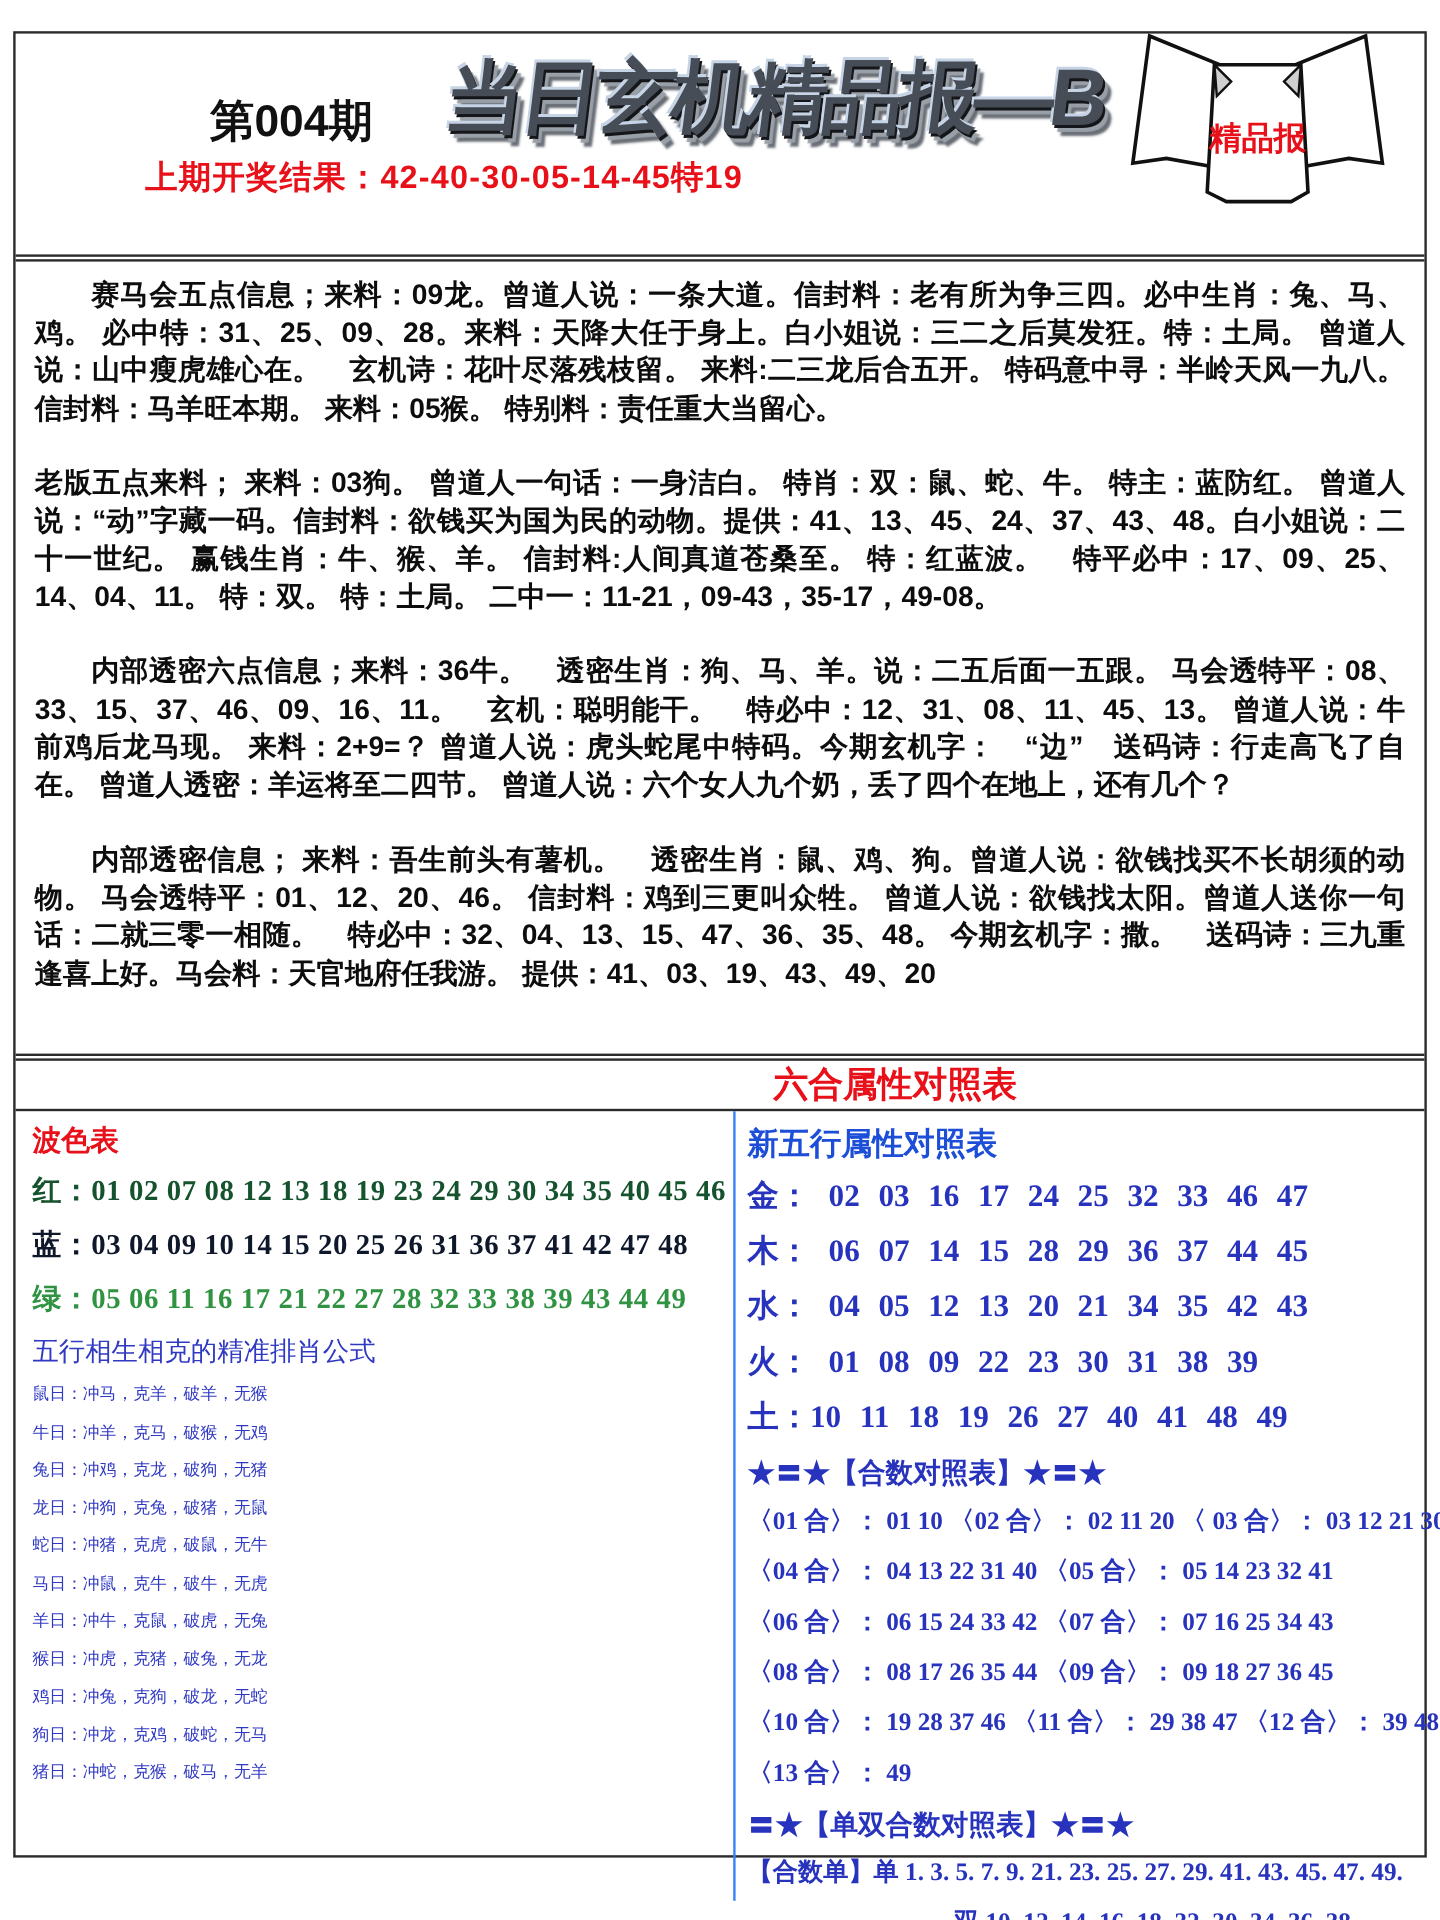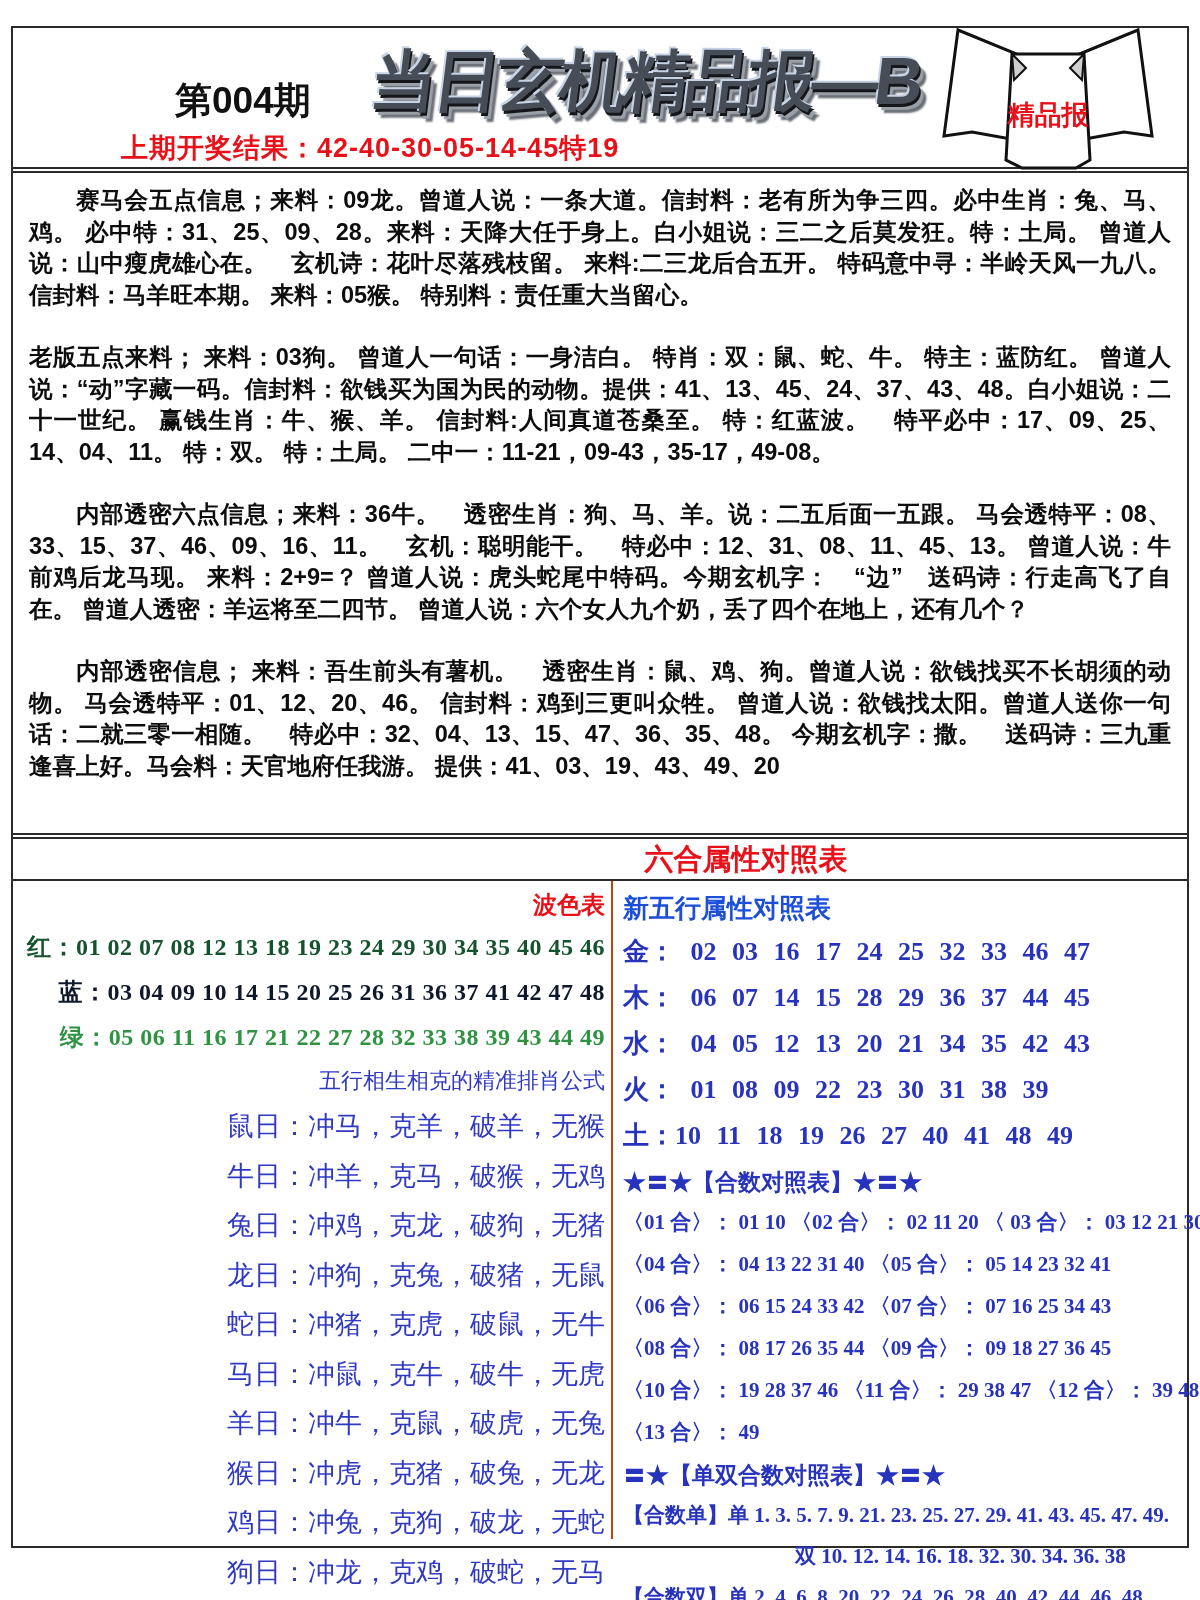--- a/index.html
+++ b/index.html
@@ -1,51 +1,51 @@
 <!DOCTYPE html>
 <html><head>
 <meta charset="utf-8">
 <style>
   * { margin:0; padding:0; box-sizing:border-box; }
   html,body { width:1200px; height:1600px; background:#fdfdfd; font-family:"Liberation Sans", sans-serif; }
   .page { position:absolute; left:0; top:0; width:1200px; height:1600px; background:#fff; overflow:hidden; }
   .frame { position:absolute; left:11px; top:26px; width:1178px; height:1522px; border:2px solid #2b2b2b; background:#fff; }
 
   
-  .hdr { position:relative; width:100%; height:139px; }
+  .hdr { position:relative; width:100%; height:184px; }
   .issue { position:absolute; left:162px; top:48px; font-size:37px; font-weight:bold; color:#111; }
   .title3d { position:absolute; left:358px; top:8px; font-size:67px; font-weight:900; letter-spacing:-4px;
              color:#474d56; transform:skewX(-7deg);
              text-shadow:-2px -2px 0 #c6d4e6, 2px 3px 0 #141619, 5px 6px 1px #9aa0a8, 8px 9px 2px #686d75;
              white-space:nowrap; }
   .lastres { position:absolute; left:108px; top:102px; font-size:27px; font-weight:bold; color:#e8111a; letter-spacing:1px; }
   .ribbon { position:absolute; left:915px; top:-6px; width:240px; height:150px; }
   .ribbon text { font-size:27px; font-weight:bold; fill:#e8111a; }
 
   .dline { border-top:2px solid #2b2b2b; border-bottom:2px solid #2b2b2b; height:6px; }
 
   
   .tips { position:relative; width:100%; height:660px; padding:12px 16px 0 16px;border-radius:16px; }
   .tips p { font-size:23.5px; font-weight:bold; color:#0d0d0d; line-height:31.5px; text-align:justify; margin-bottom:31px; }
   .tips p.ind { text-indent:2em; }
 
   
   .attr-title-row { height:40px; text-align:center; padding-left:292px; }
   .attr-title-row span { font-size:29px; font-weight:bold; color:#e8111a; line-height:40px; }
   .cols { display:flex; width:100%; height:660px; border-top:2px solid #2b2b2b; }
-  .colL { width:612px; border-right:2px solid #c2410c; padding:8px 6px 0 14px;text-align:right; }
+  .colL { width:612px; border-right:2px solid #3b82f6; padding:8px 6px 0 14px; }
   .colR { flex:1; padding:6px 4px 0 10px; }
 
   .bose-title { font-size:24px; font-weight:bold; color:#e8111a; margin-bottom:10px; }
   .numrow { font-family:"Liberation Serif", serif; font-size:24px; font-weight:bold; white-space:nowrap; margin-bottom:13px; letter-spacing:0.5px; }
   .c-red { color:#14532d; }
   .c-blue { color:#0f172a; }
   .c-green { color:#2f9342; }
   .formula-title { font-size:22px; color:#3039c2; margin:6px 0 12px 0; }
-  .zline { font-size:27px; color:#3039c2; margin-bottom:13.5px; white-space:nowrap; }
+  .zline { font-size:14px; color:#3039c2; margin-bottom:13.5px; white-space:nowrap; }
 
   .wx-title { text-align:left; font-size:26px; font-weight:bold; color:#1d4ed8; margin:4px 40px 8px 0; }
   .wxrow { font-family:"Liberation Serif", serif; font-size:26px; font-weight:bold; color:#2733bd; word-spacing:9px; white-space:nowrap; margin-bottom:11px; }
   .hs-title { font-size:23px; font-weight:bold; color:#2733bd; margin:14px 0 10px 0; }
   .hsrow { font-family:"Liberation Serif", serif; font-size:21px; font-weight:bold; color:#2733bd; white-space:nowrap; margin-bottom:14px; }
   .dsrow { font-family:"Liberation Serif", serif; font-size:21px; font-weight:bold; color:#2733bd; white-space:nowrap; margin-bottom:13px; }
   .dsrow.cont { padding-left:172px; }
 </style>
 </head>
 <body>

